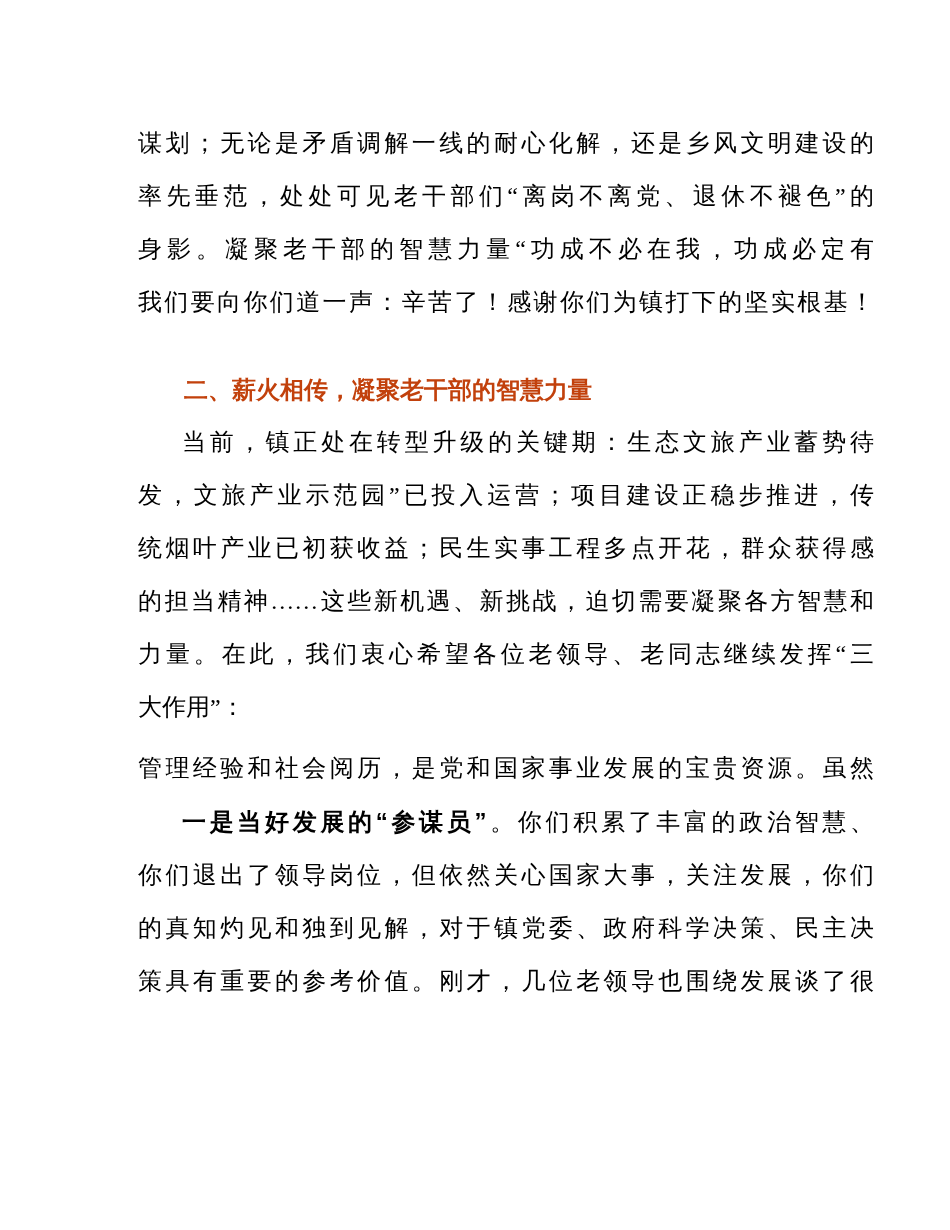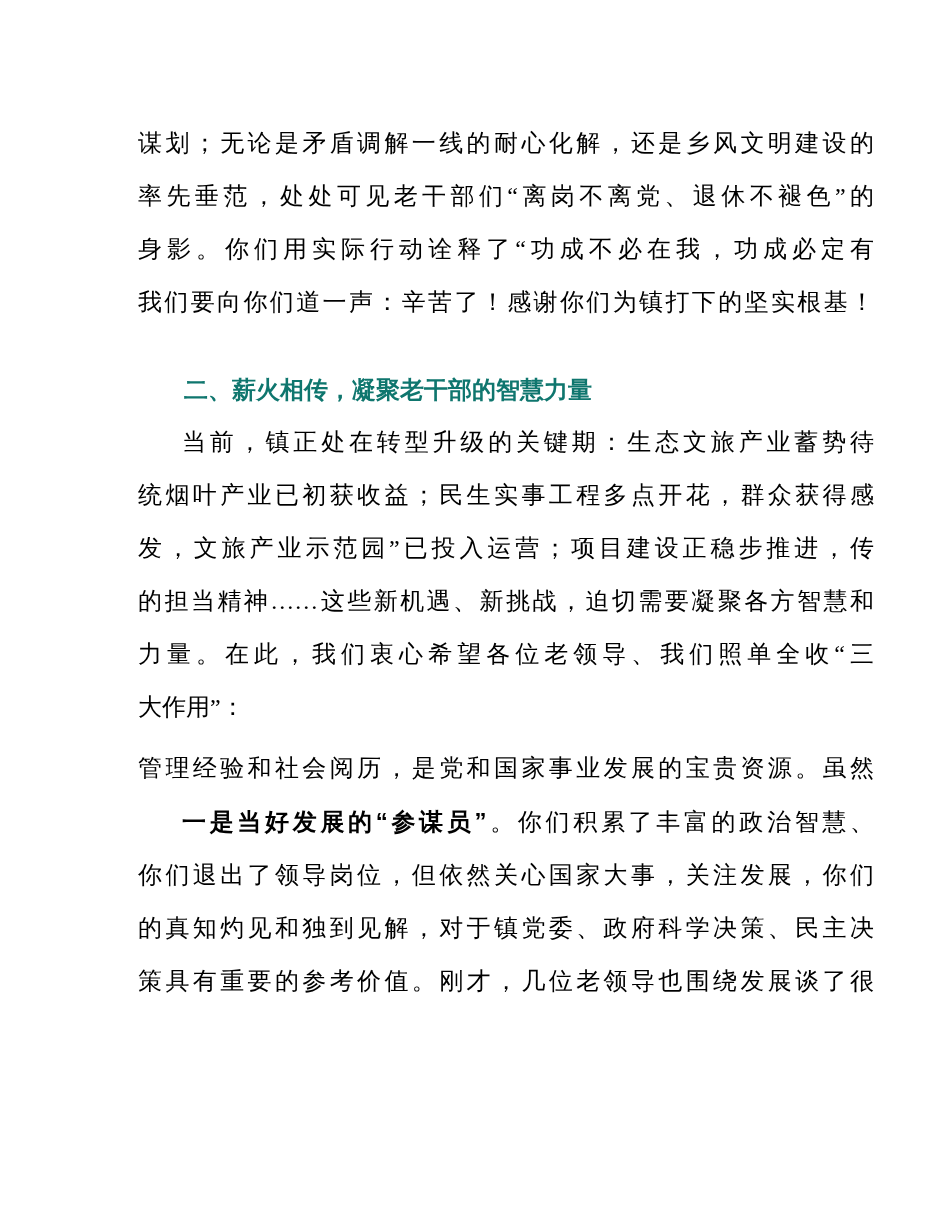--- a/index.html
+++ b/index.html
@@ -24,48 +24,48 @@
   }
   .line.flush-left { text-align-last: left; }
   .line.indent { text-indent: 44px; }
   .heading {
     font-size: 24px;
     line-height: 53px;
     font-weight: bold;
     font-family: "Liberation Sans", sans-serif;
     padding-left: 46px;
     margin-top: 34px;
-    color: #0f766e;
+    color: #c2410c;
   }
   .para-3 { margin-top: 8px; }
   .lead-bold {
     font-weight: bold;
     font-family: "Liberation Sans", sans-serif;
   }
 </style>
 </head>
 <body>
 
 <div class="page">
 
   <div class="para para-1">
     <div class="line">谋划；无论是矛盾调解一线的耐心化解，还是乡风文明建设的</div>
     <div class="line">率先垂范，处处可见老干部们“离岗不离党、退休不褪色”的</div>
-    <div class="line">身影。你们用实际行动诠释了“功成不必在我，功成必定有</div>
+    <div class="line">身影。凝聚老干部的智慧力量“功成不必在我，功成必定有</div>
     <div class="line">我们要向你们道一声：辛苦了！感谢你们为镇打下的坚实根基！</div>
   </div>
 
   <div class="heading">二、薪火相传，凝聚老干部的智慧力量</div>
 
   <div class="para para-2">
     <div class="line indent">当前，镇正处在转型升级的关键期：生态文旅产业蓄势待</div>
+    <div class="line">发，文旅产业示范园”已投入运营；项目建设正稳步推进，传</div>
     <div class="line">统烟叶产业已初获收益；民生实事工程多点开花，群众获得感</div>
-    <div class="line">发，文旅产业示范园”已投入运营；项目建设正稳步推进，传</div>
     <div class="line">的担当精神……这些新机遇、新挑战，迫切需要凝聚各方智慧和</div>
-    <div class="line">力量。在此，我们衷心希望各位老领导、我们照单全收“三</div>
+    <div class="line">力量。在此，我们衷心希望各位老领导、老同志继续发挥“三</div>
     <div class="line flush-left">大作用”：</div>
   </div>
 
   <div class="para para-3">
     <div class="line">管理经验和社会阅历，是党和国家事业发展的宝贵资源。虽然</div>
     <div class="line indent">
       <span class="lead-bold">一是当好发展的“参谋员”</span><span>。你们积累了丰富的政治智慧、</span>
     </div>
     <div class="line">你们退出了领导岗位，但依然关心国家大事，关注发展，你们</div>
     <div class="line">的真知灼见和独到见解，对于镇党委、政府科学决策、民主决</div>

